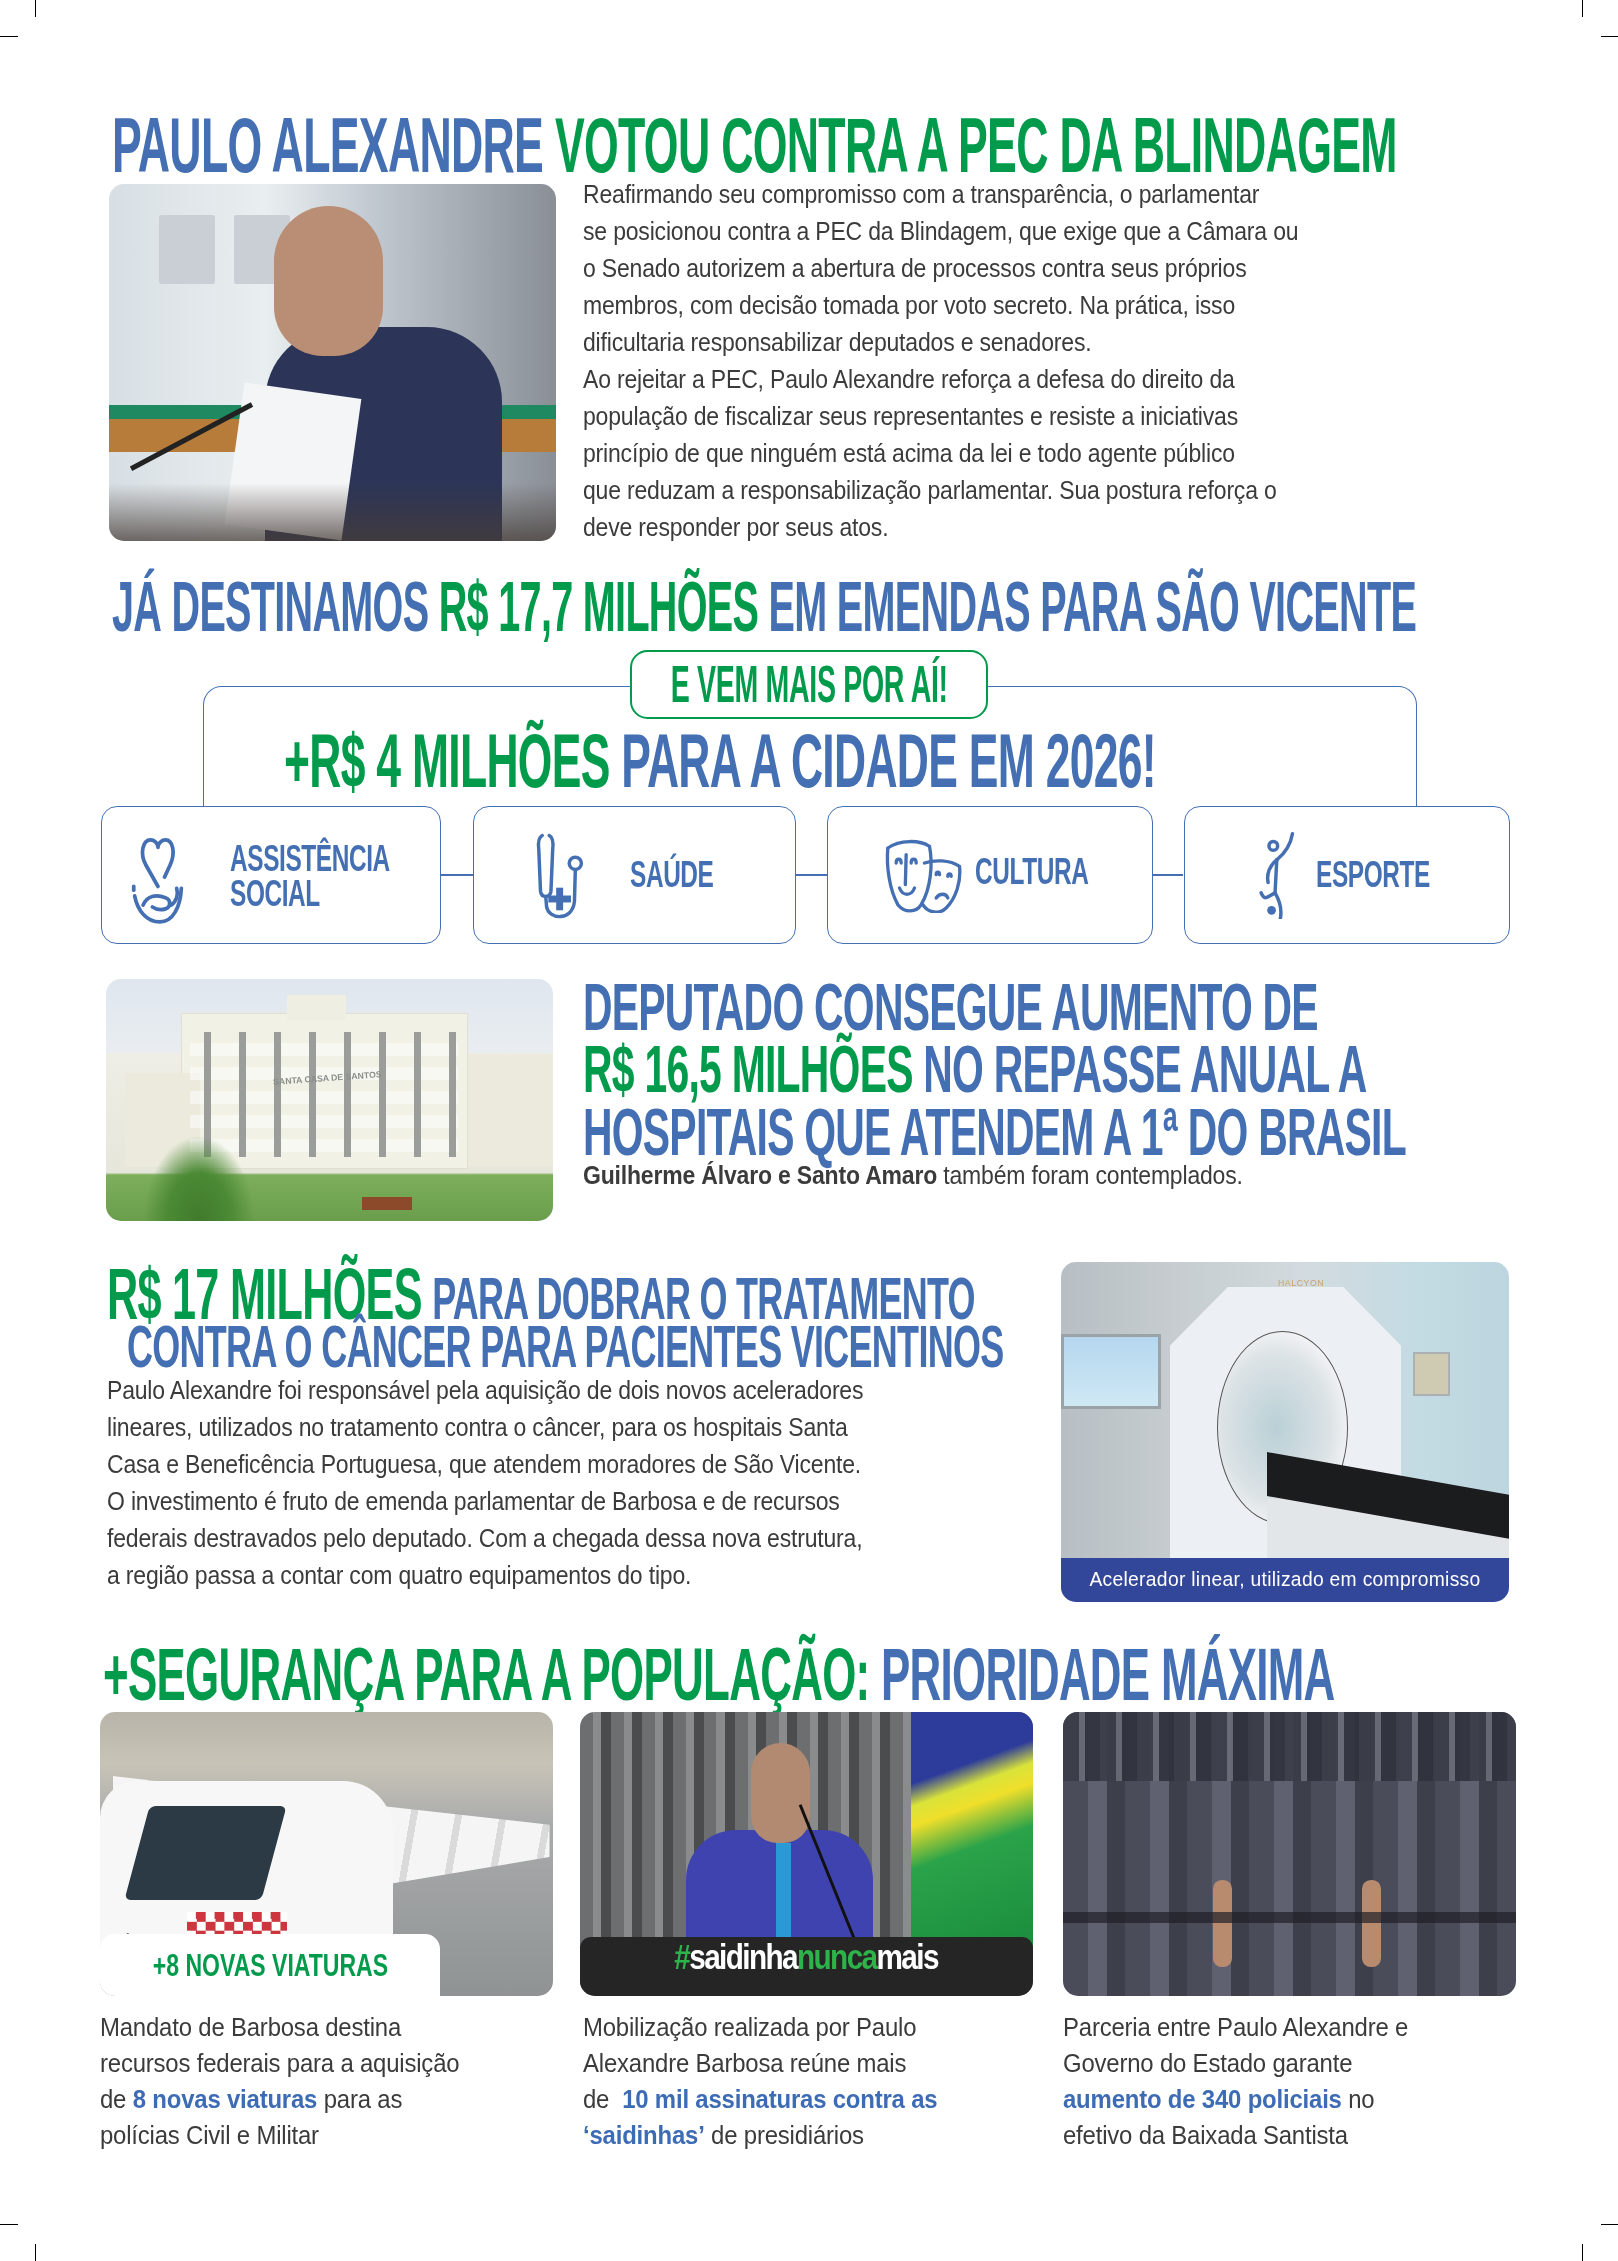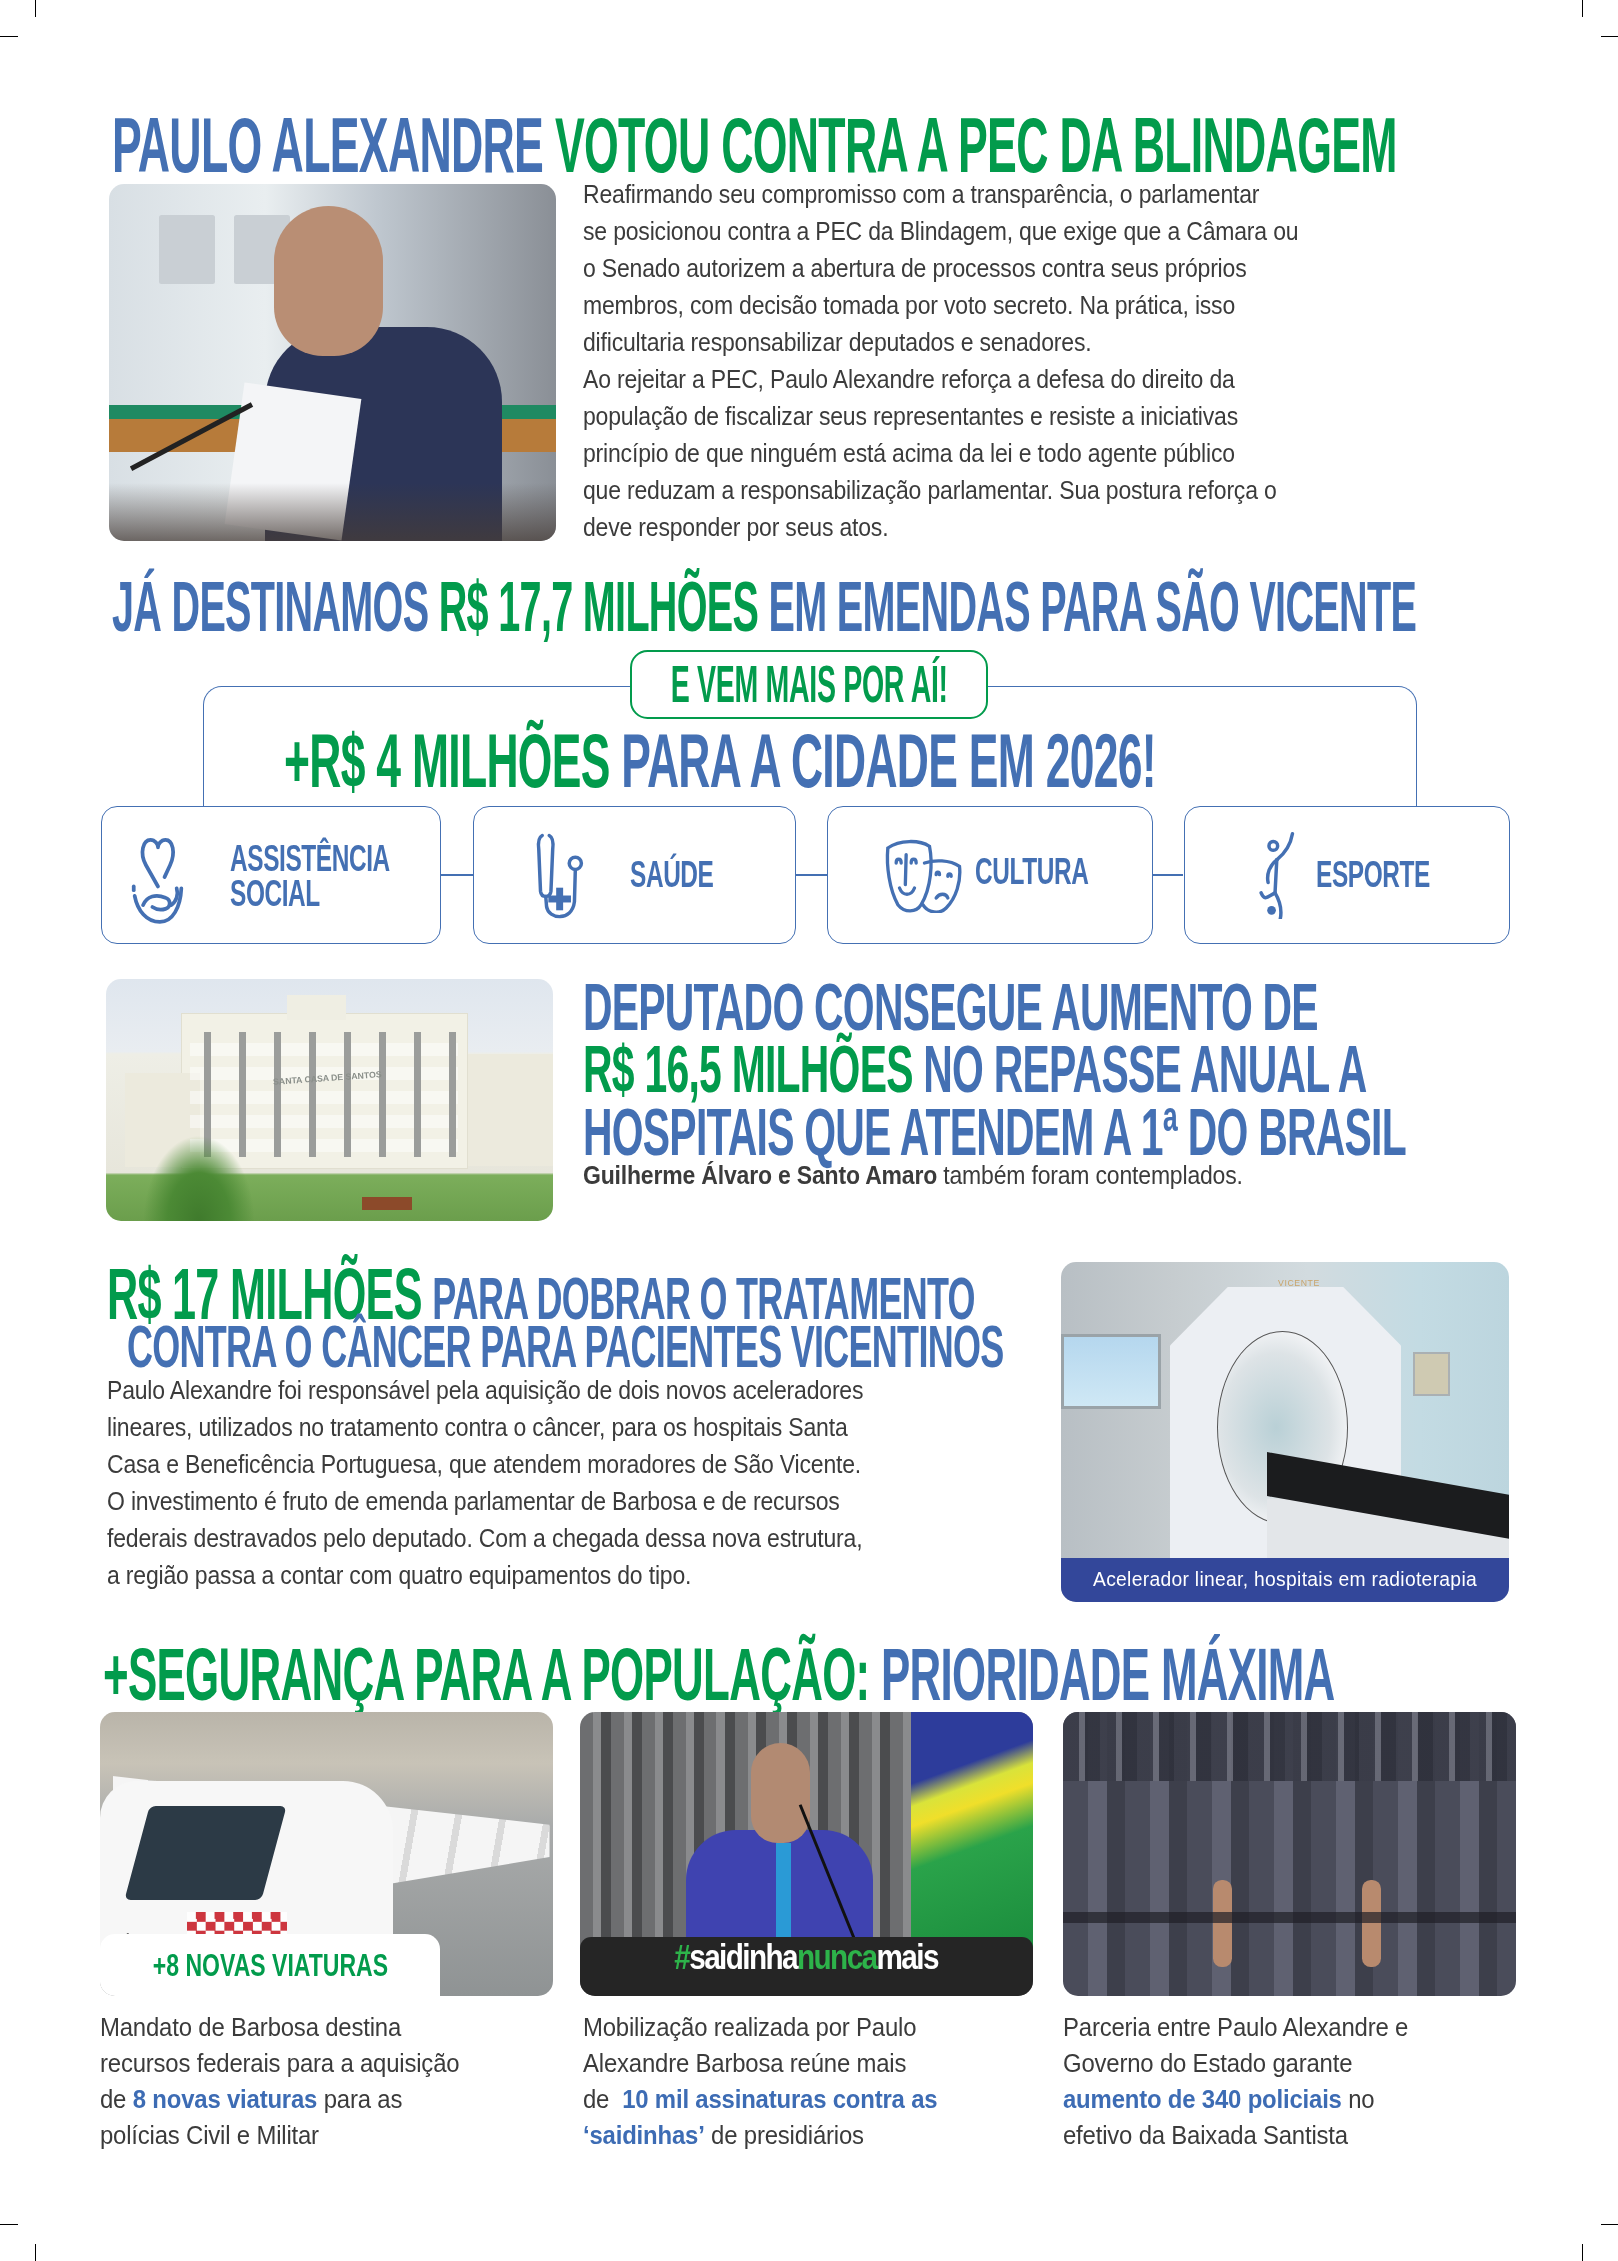--- a/index.html
+++ b/index.html
@@ -215,25 +215,25 @@
   <div><span class="n">Casa e Beneficência Portuguesa, que atendem moradores de São Vicente.</span></div>
   <div><span class="n">O investimento é fruto de emenda parlamentar de Barbosa e de recursos</span></div>
   <div><span class="n">federais destravados pelo deputado. Com a chegada dessa nova estrutura,</span></div>
   <div><span class="n">a região passa a contar com quatro equipamentos do tipo.</span></div>
 </div>
 
 <div class="photo" style="left:1061px;top:1262px;width:448px;height:340px;background:linear-gradient(90deg,#b8bfc4 0%,#c6cccf 25%,#d2dbdf 55%,#c3dbe3 80%,#bcd5de 100%);">
   <div style="position:absolute;left:0;top:72px;width:100px;height:75px;background:linear-gradient(180deg,#b5d7ee,#cfe8f5);border:3.7px solid #9aa3a8;"></div>
   <div style="position:absolute;left:109px;top:25px;width:231px;height:293px;background:#eceff3;clip-path:polygon(25% 0,75% 0,100% 20%,100% 100%,0 100%,0 20%);"></div>
   <div style="position:absolute;left:156px;top:69px;width:131px;height:193px;border-radius:50%;background:radial-gradient(ellipse at 45% 50%,#b9d0d6 0%,#dde3e6 55%,#f4f5f7 75%);border:1.9px solid #555;"></div>
-  <div style="position:absolute;left:217px;top:16px;font-size:8.7px;color:#c9a46a;letter-spacing:0.6px;">VICENTE</div>
+  <div style="position:absolute;left:217px;top:16px;font-size:8.7px;color:#c9a46a;letter-spacing:0.6px;">HALCYON</div>
   <div style="position:absolute;left:206px;top:237px;width:242px;height:106px;background:#e3e6e9;"></div>
   <div style="position:absolute;left:206px;top:212px;width:249px;height:44px;background:#1b1c1e;transform:skewY(10deg);"></div>
   <div style="position:absolute;left:352px;top:90px;width:37px;height:44px;background:#cfcab2;border:2.5px solid #aab0b3;"></div>
-  <div class="caption-bar">Acelerador linear, hospitais em radioterapia</div>
+  <div class="caption-bar">Acelerador linear, utilizado em compromisso</div>
 </div>
 
 <div class="headline" style="left:103px;top:1637px;font-size:75px;">
   <span class="squeeze" style="transform:scaleX(0.585);">
     <span class="green" style="font-weight:700;">+SEGURANÇA PARA A POPULAÇÃO:</span>
     <span class="blue" style="font-weight:700;">PRIORIDADE MÁXIMA</span>
   </span>
 </div>
 
 <div class="photo" style="left:100px;top:1712px;width:453px;height:284px;background:linear-gradient(180deg,#b9b4a9 0%,#c8c3b7 18%,#a9abab 40%,#8f9394 100%);">

